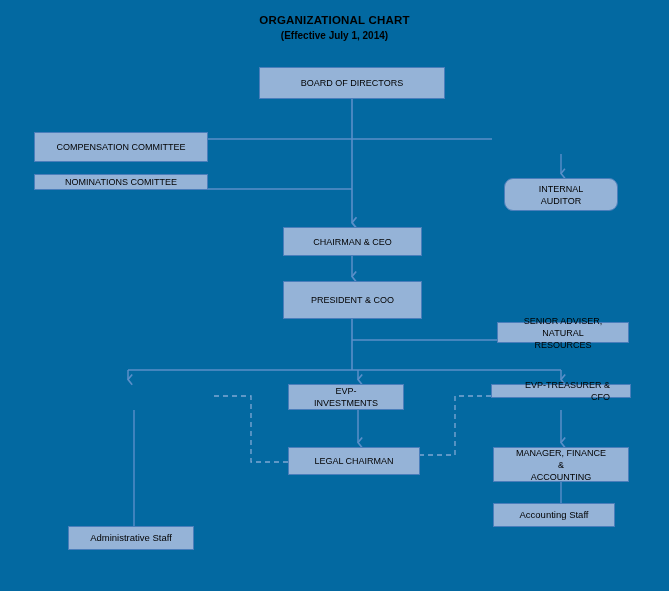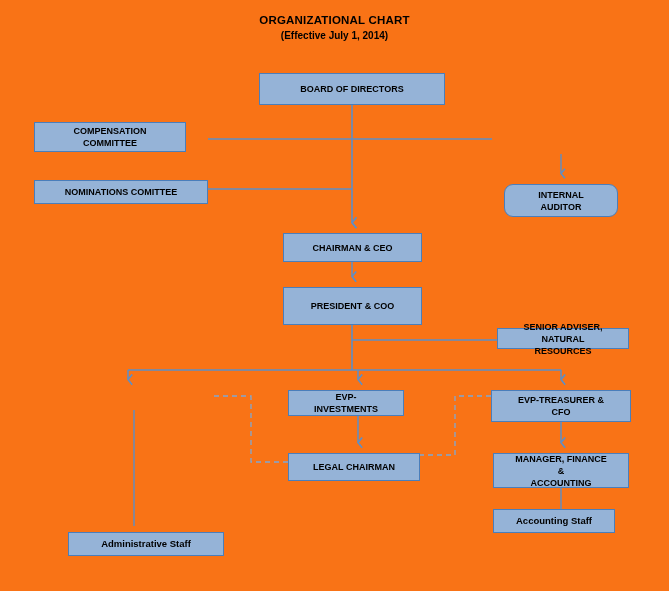--- a/index.html
+++ b/index.html
@@ -4,21 +4,21 @@
 <style>
   html, body {
     margin: 0;
     padding: 0;
     background: #ffffff;
   }
   #chart-root {
     position: relative;
     width: 669px;
     height: 591px;
-    background: #f97316;
+    background: #0369a1;
     font-family: "Liberation Sans", sans-serif;
     overflow: hidden;
   }
   #svg-connectors {
     position: absolute;
     left: 0;
     top: 0;
     width: 669px;
     height: 591px;
     pointer-events: none;
@@ -47,25 +47,24 @@
     position: absolute;
     box-sizing: border-box;
     background: #95b3d7;
     border: 1.5px solid #4a7ebb;
     display: flex;
     align-items: center;
     justify-content: center;
     text-align: center;
     color: #000000;
     font-size: 9px;
-    font-weight: bold;
+    font-weight: normal;
     line-height: 12px;
     padding: 2px 20px;
     z-index: 2;
-    margin-top: 6px;
   }
   .node.rounded {
     border-radius: 9px;
   }
   .node.mixedcase {
     font-size: 9.5px;
   }
 </style>
 </head>
 <body>
@@ -112,41 +111,41 @@
 
     <path d="M561,482 L561,526" fill="none" stroke="#5b8fc9" stroke-width="1.4"></path>
 
     <path d="M214,396 L251,396 L251,462 L288,462" fill="none" stroke="#7fa8d4" stroke-width="1.3" stroke-dasharray="5,4"></path>
 
     <path d="M491,396 L455,396 L455,455 L420,455" fill="none" stroke="#7fa8d4" stroke-width="1.3" stroke-dasharray="5,4"></path>
   </svg>
 
   <div class="node" style="left:259px; top:67px; width:186px; height:32px;">BOARD OF DIRECTORS</div>
 
-  <div class="node" style="left:34px; top:116px; width:152px; height:30px;">COMPENSATION COMMITTEE</div>
+  <div class="node" style="left:34px; top:132px; width:174px; height:30px;">COMPENSATION COMMITTEE</div>
 
-  <div class="node" style="left:34px; top:174px; width:174px; height:24px;">NOMINATIONS COMITTEE</div>
+  <div class="node" style="left:34px; top:174px; width:174px; height:16px;">NOMINATIONS COMITTEE</div>
 
 
   <div class="node rounded" style="left:504px; top:178px; width:114px; height:33px;">INTERNAL AUDITOR</div>
 
   <div class="node" style="left:283px; top:227px; width:139px; height:29px;">CHAIRMAN &amp; CEO</div>
 
   <div class="node" style="left:283px; top:281px; width:139px; height:38px;">PRESIDENT &amp; COO</div>
 
   <div class="node" style="left:497px; top:322px; width:132px; height:21px; white-space:pre-line;">SENIOR ADVISER,
 NATURAL RESOURCES</div>
 
 
   <div class="node" style="left:288px; top:384px; width:116px; height:26px;">EVP-INVESTMENTS</div>
 
-  <div class="node" style="left:491px; top:384px; width:140px; height:32px;">EVP-TREASURER &amp; CFO</div>
+  <div class="node" style="left:491px; top:384px; width:140px; height:14px;text-align:right;">EVP-TREASURER &amp; CFO</div>
 
   <div class="node" style="left:288px; top:447px; width:132px; height:28px;">LEGAL CHAIRMAN</div>
 
   <div class="node" style="left:493px; top:447px; width:136px; height:35px; white-space:pre-line;">MANAGER, FINANCE &amp;
 ACCOUNTING</div>
 
-  <div class="node mixedcase" style="left:68px; top:526px; width:156px; height:24px;">Administrative Staff</div>
+  <div class="node mixedcase" style="left:68px; top:526px; width:126px; height:24px;">Administrative Staff</div>
 
   <div class="node mixedcase" style="left:493px; top:503px; width:122px; height:24px;">Accounting Staff</div>
 
 </div>
 
 </body></html>

